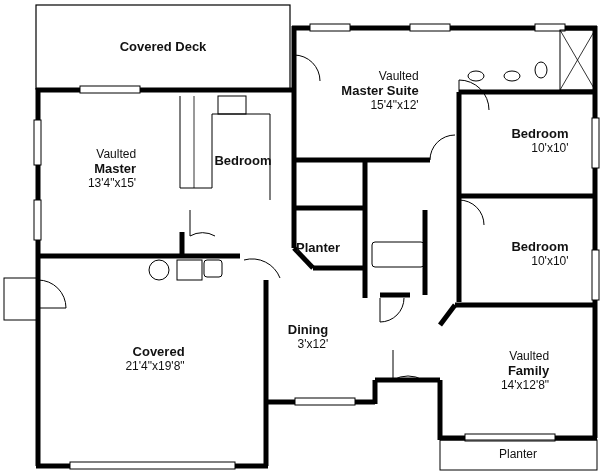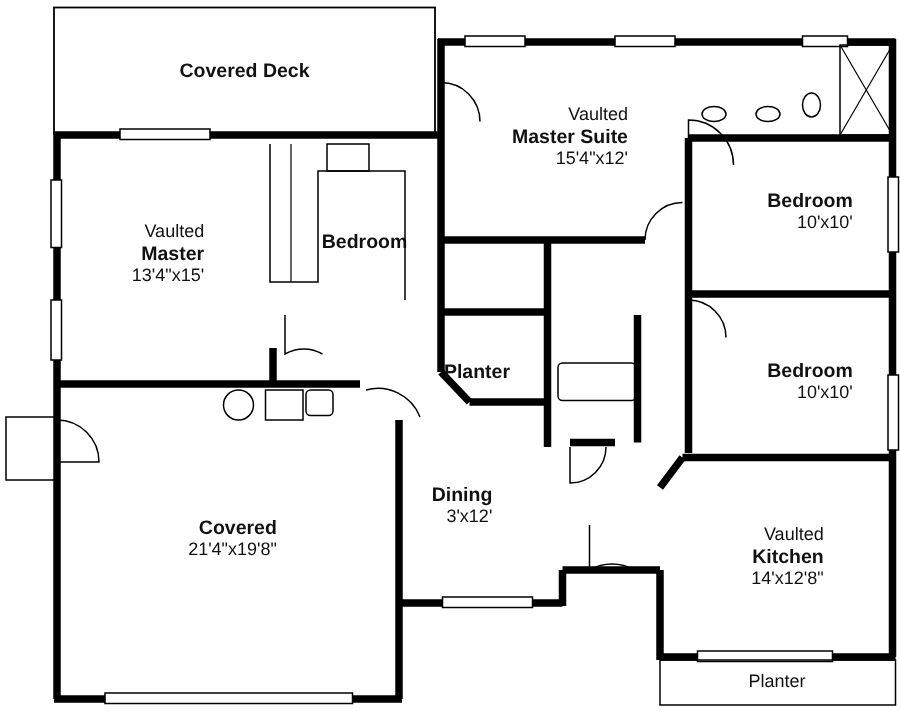--- a/index.html
+++ b/index.html
@@ -152,19 +152,19 @@
   <span class="dim">21'4"x19'8"</span>
 </div>
 
 <div class="lbl" style="left:308px; top:323px;">
   <span class="name">Dining</span>
   <span class="dim">3'x12'</span>
 </div>
 
 <div class="lbl" style="left:525px; top:350px;">
   <span class="pre">Vaulted</span>
-  <span class="name">Kitchen</span>
+  <span class="name">Family</span>
   <span class="dim">14'x12'8"</span>
 </div>
 
 <div class="lbl" style="left:518px; top:448px;">
   <span class="dim">Planter</span>
 </div>
 
 </body></html>

